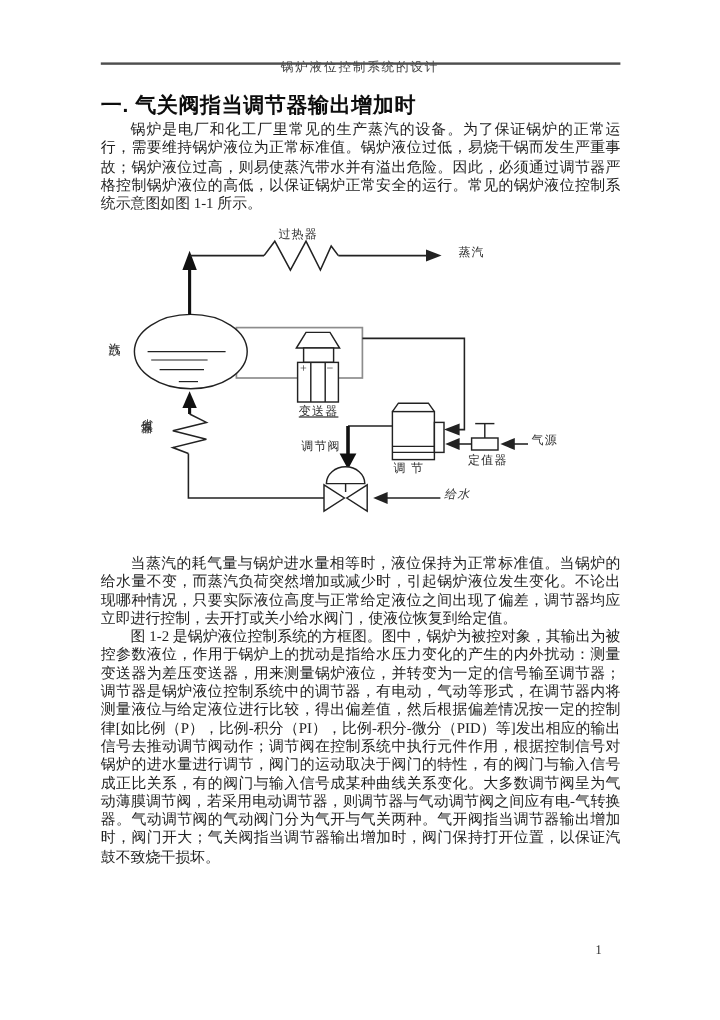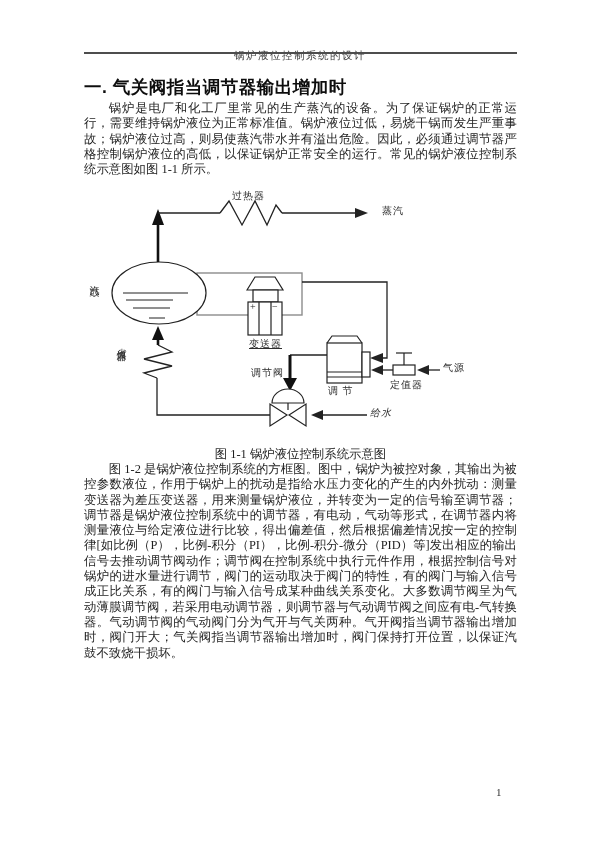--- a/index.html
+++ b/index.html
@@ -130,21 +130,21 @@
     <div class="dlabel vert" style="left:4px;top:82px;">汽鼓</div>
     <div class="dlabel vert" style="left:31px;top:145px;">省煤器</div>
     <div class="dlabel" style="left:164px;top:143px;text-decoration:underline;">变送器</div>
     <div class="dlabel" style="left:166px;top:172px;">调节阀</div>
     <div class="dlabel" style="left:243px;top:190px;text-align:right;">调 节</div>
     <div class="dlabel" style="left:305px;top:184px;">定值器</div>
     <div class="dlabel" style="left:358px;top:167px;font-family:Liberation Serif, serif;">气源</div>
     <div class="dlabel" style="left:285px;top:212px;font-style:italic;">给水</div>
   </div>
 
-  <div class="fig-caption">图 1-1 锅炉液位控制系统示意图</div>
 
   <div class="body-text pos-flow2">
+    <p>当蒸汽的耗气量与锅炉进水量相等时，液位保持为正常标准值。当锅炉的给水量不变，而蒸汽负荷突然增加或减少时，引起锅炉液位发生变化。不论出现哪种情况，只要实际液位高度与正常给定液位之间出现了偏差，调节器均应立即进行控制，去开打或关小给水阀门，使液位恢复到给定值。</p>
     <p>图 1-2 是锅炉液位控制系统的方框图。图中，锅炉为被控对象，其输出为被控参数液位，作用于锅炉上的扰动是指给水压力变化的产生的内外扰动：测量变送器为差压变送器，用来测量锅炉液位，并转变为一定的信号输至调节器；调节器是锅炉液位控制系统中的调节器，有电动，气动等形式，在调节器内将测量液位与给定液位进行比较，得出偏差值，然后根据偏差情况按一定的控制律[如比例（P），比例-积分（PI），比例-积分-微分（PID）等]发出相应的输出信号去推动调节阀动作；调节阀在控制系统中执行元件作用，根据控制信号对锅炉的进水量进行调节，阀门的运动取决于阀门的特性，有的阀门与输入信号成正比关系，有的阀门与输入信号成某种曲线关系变化。大多数调节阀呈为气动薄膜调节阀，若采用电动调节器，则调节器与气动调节阀之间应有电-气转换器。气动调节阀的气动阀门分为气开与气关两种。气开阀指当调节器输出增加时，阀门开大；气关阀指当调节器输出增加时，阀门保持打开位置，以保证汽鼓不致烧干损坏。</p>
   </div>
 
   <div class="pageno">1</div>
 
 </div>
 
 </body></html>

